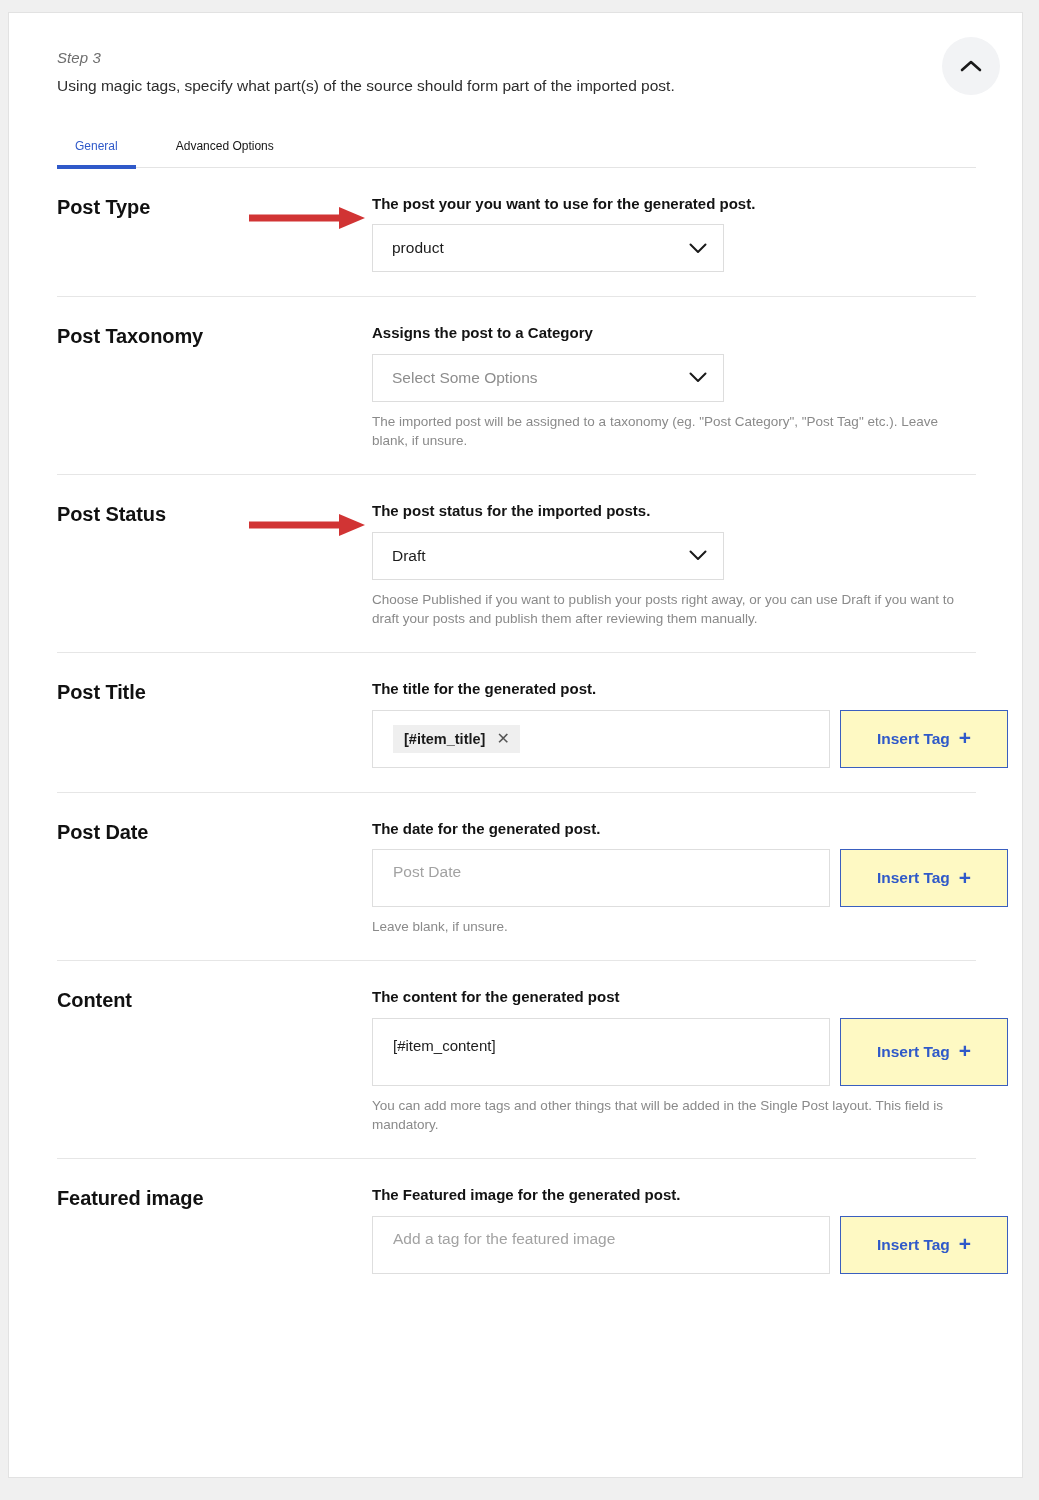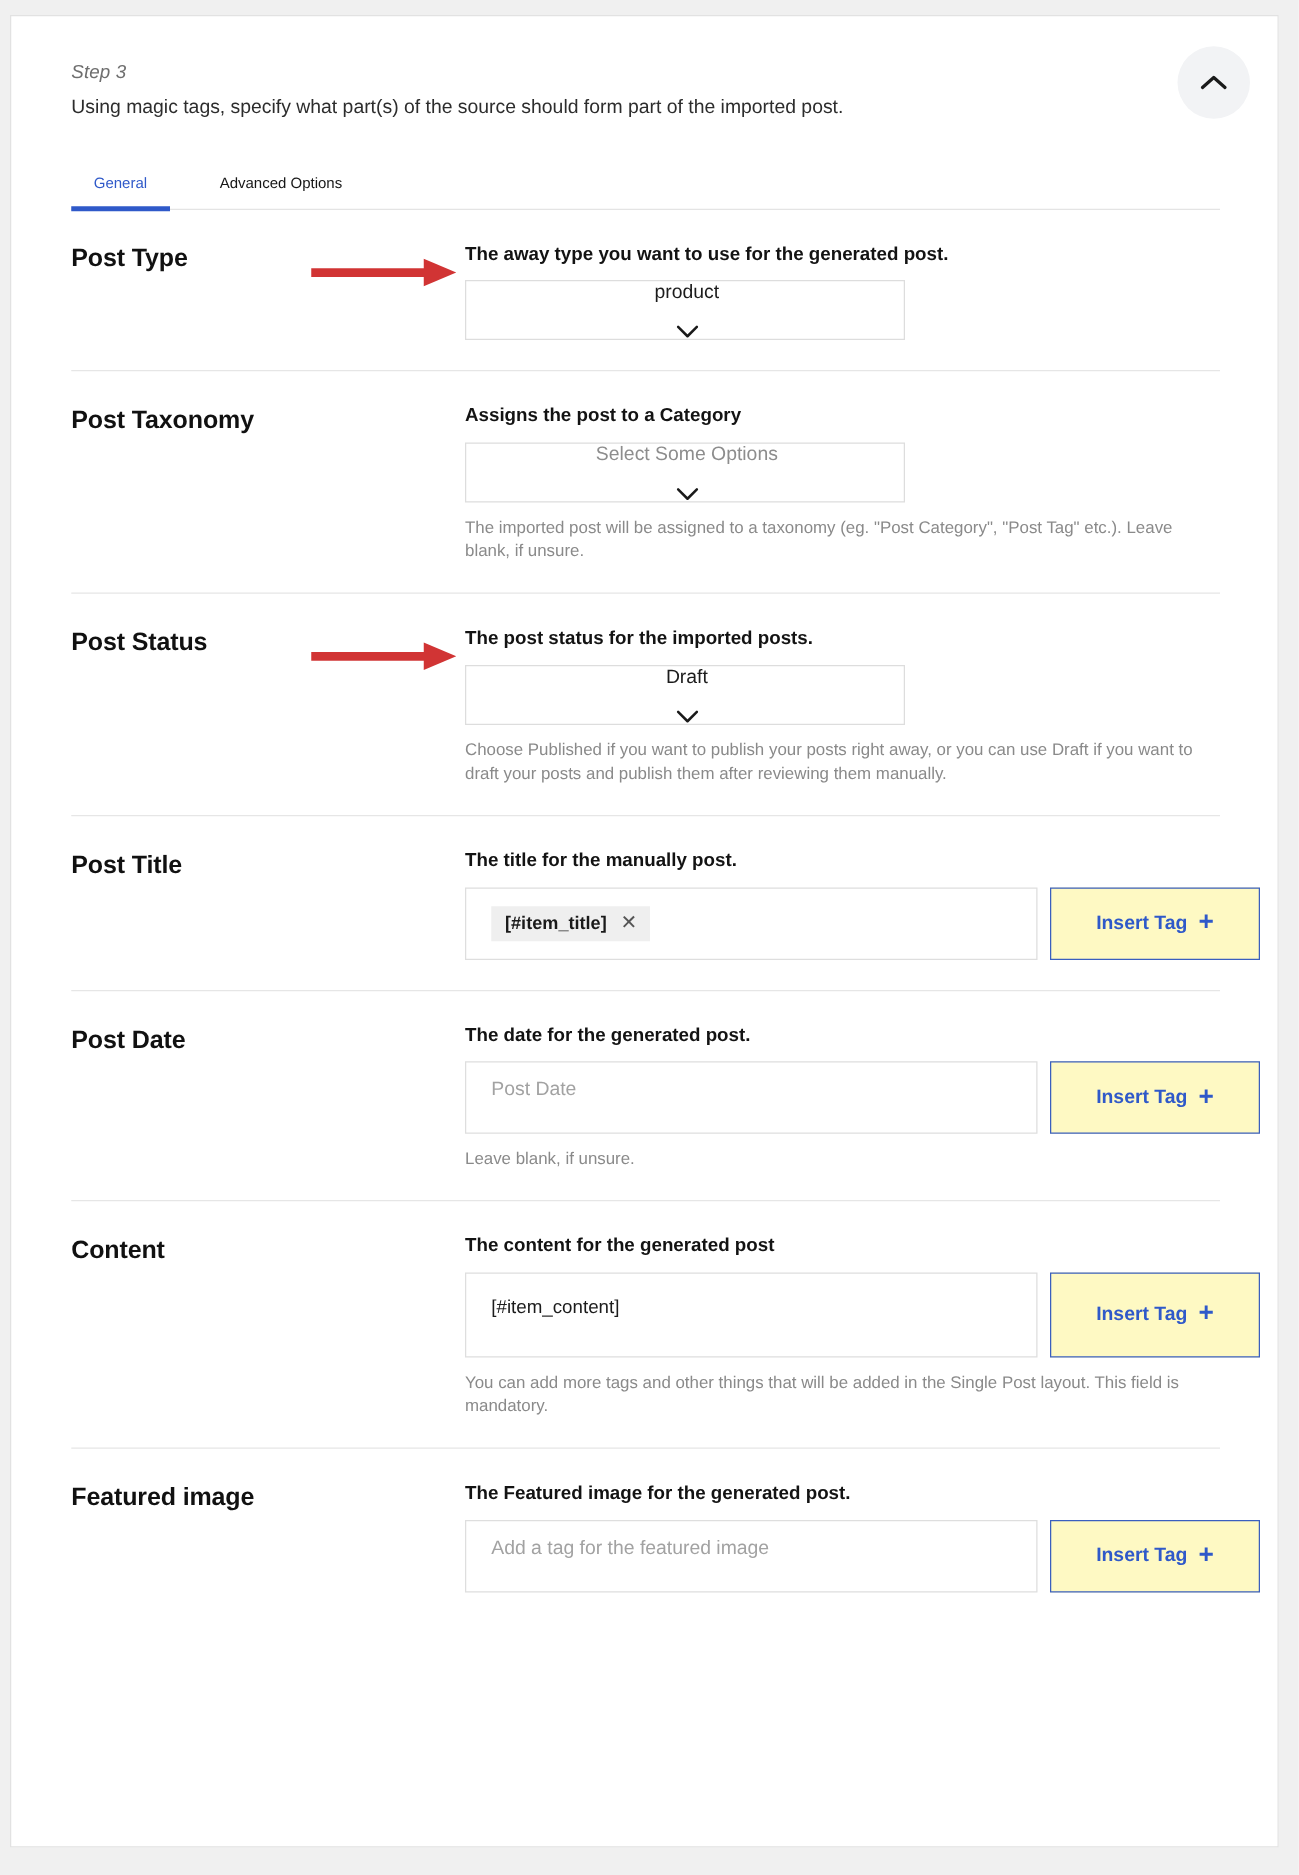--- a/index.html
+++ b/index.html
@@ -152,21 +152,20 @@
     width: 352px;
     height: 48px;
     border: 1px solid #dddddd;
     background: #fff;
     display: flex;
     align-items: center;
     justify-content: space-between;
     padding: 0 16px 0 19px;
     box-sizing: border-box;
     cursor: pointer;
-    flex-direction: column;
   }
   .select-value {
     font-size: 15.5px;
     color: #1c1c1c;
   }
   .select-value.placeholder { color: #8d8d8d; }
   .chev { display: block; flex: 0 0 auto; }
 
   
   .tag-row {
@@ -258,21 +257,21 @@
     <p class="page-desc">Using magic tags, specify what part(s) of the source should form part of the imported post.</p>
 
     <div class="tabs">
       <button class="tab active">General</button>
       <button class="tab">Advanced Options</button>
     </div>
 
     <div class="row">
       <div class="row-label">Post Type</div>
       <div class="row-body">
-        <div class="field-desc">The away type you want to use for the generated post.</div>
+        <div class="field-desc">The post your you want to use for the generated post.</div>
         <div class="select-box">
           <span class="select-value">product</span>
           <svg class="chev" width="18" height="11" viewBox="0 0 18 11">
             <path d="M1.5 1.5 L9 9 L16.5 1.5" fill="none" stroke="#1a1a1a" stroke-width="2" stroke-linecap="round" stroke-linejoin="round"></path>
           </svg>
         </div>
       </div>
       <svg class="arrow-annot" style="left:190px; top:36px;" width="120" height="28" viewBox="0 0 120 28">
         <line x1="2" y1="14" x2="96" y2="14" stroke="#d13434" stroke-width="7"></line>
         <polygon points="92,3 118,14 92,25" fill="#d13434"></polygon>
@@ -307,21 +306,21 @@
       </div>
       <svg class="arrow-annot" style="left:190px; top:36px;" width="120" height="28" viewBox="0 0 120 28">
         <line x1="2" y1="14" x2="96" y2="14" stroke="#d13434" stroke-width="7"></line>
         <polygon points="92,3 118,14 92,25" fill="#d13434"></polygon>
       </svg>
     </div>
 
     <div class="row">
       <div class="row-label">Post Title</div>
       <div class="row-body">
-        <div class="field-desc">The title for the manually post.</div>
+        <div class="field-desc">The title for the generated post.</div>
         <div class="tag-row">
           <div class="tag-input">
             <span class="tag-chip">
               <span>[#item_title]</span>
               <span class="chip-x">✕</span>
             </span>
           </div>
           <button class="insert-btn">
             <span>Insert Tag</span>
             <span class="plus-ico">+</span>

